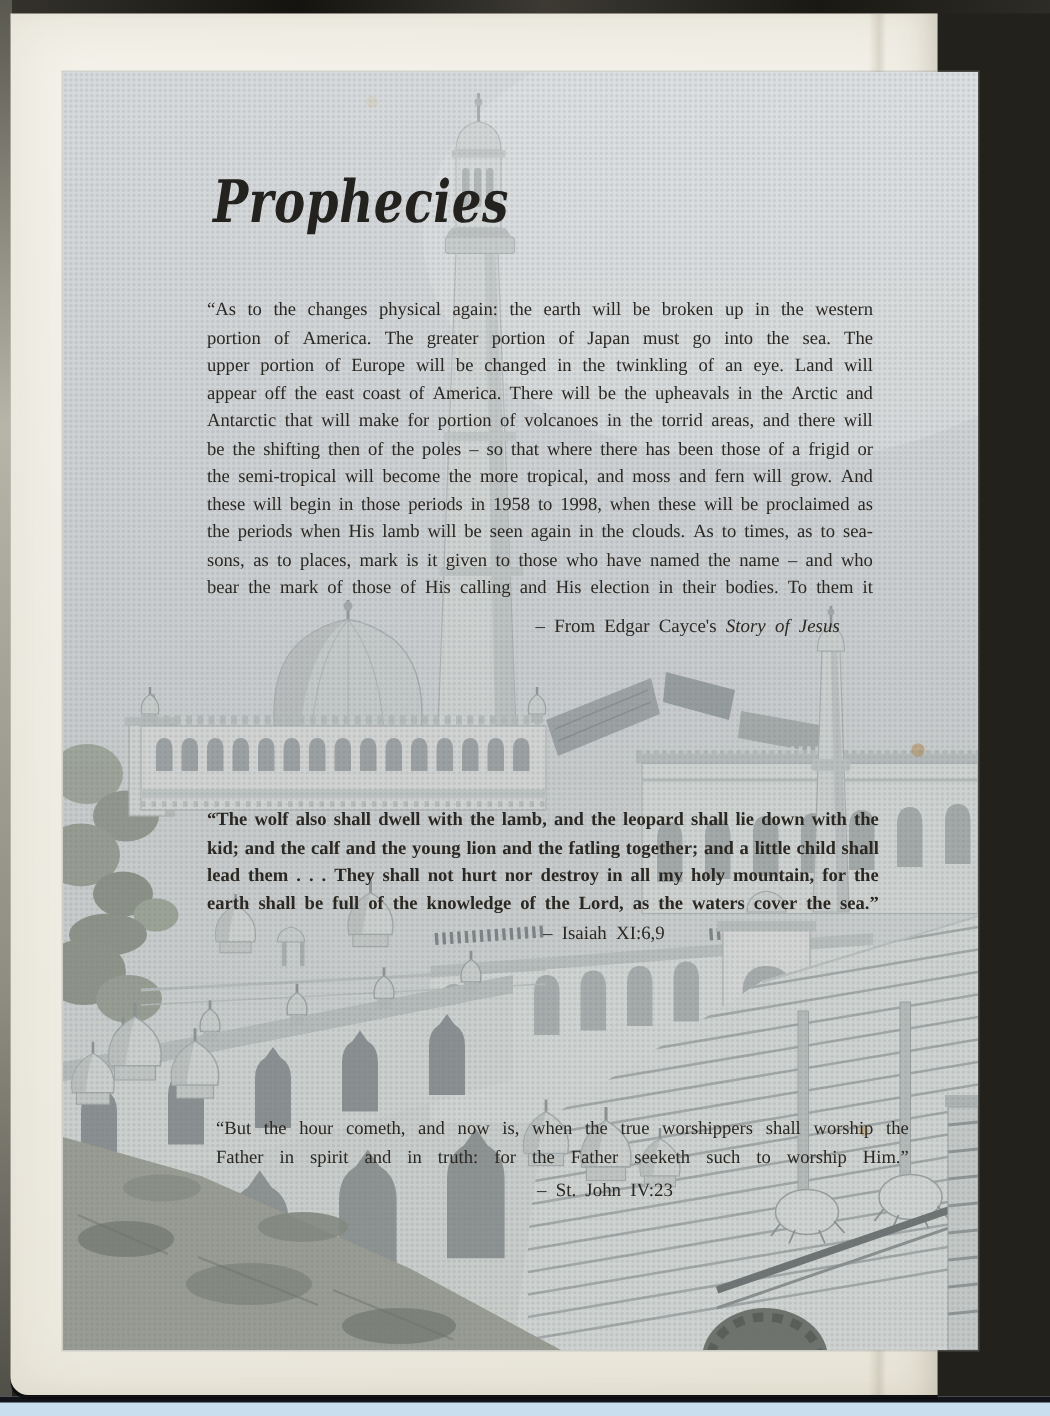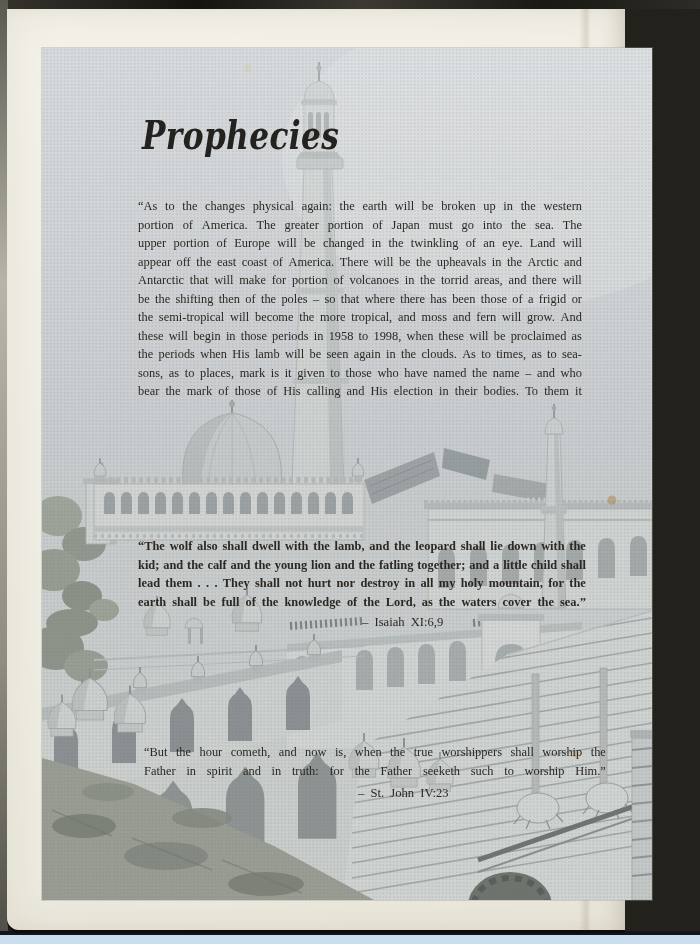--- a/index.html
+++ b/index.html
@@ -513,20 +513,21 @@
           <span>His</span>
           <span>election</span>
           <span>in</span>
           <span>their</span>
           <span>bodies.</span>
           <span>To</span>
           <span>them</span>
           <span>it</span>
         </div>
       </div>
+    <div class="attr attr1"><span>– From Edgar Cayce's </span><span class="work">Story of Jesus</span></div>
 
     <div class="quote q2" data-justify-last="true">
         <div class="quote-line">
           <span>“The</span>
           <span>wolf</span>
           <span>also</span>
           <span>shall</span>
           <span>dwell</span>
           <span>with</span>
           <span>the</span>

